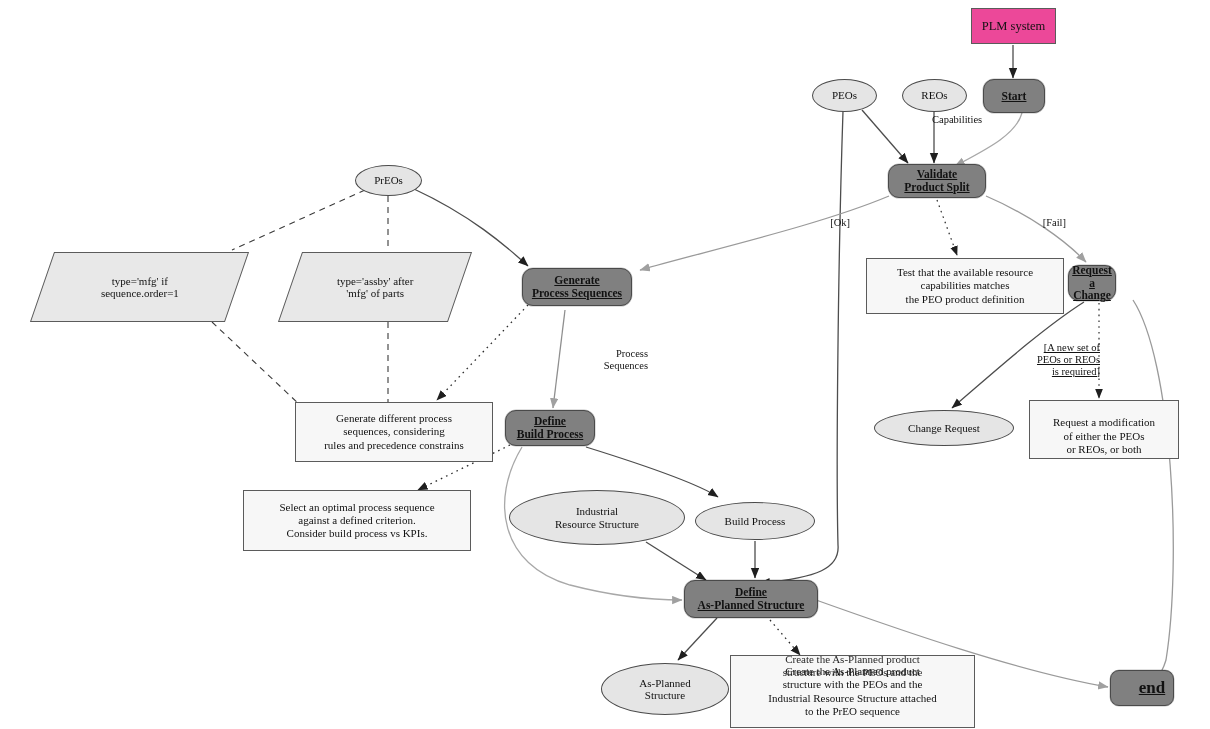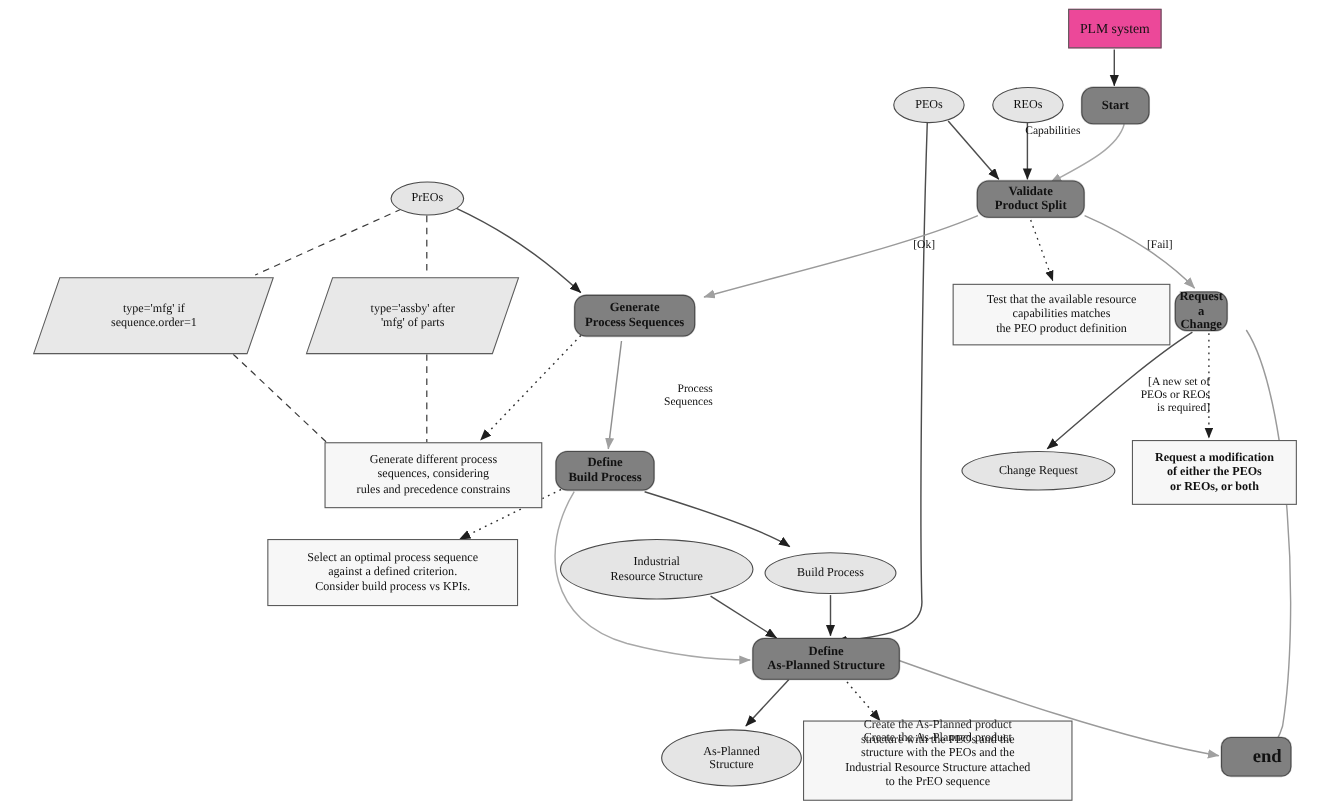--- a/index.html
+++ b/index.html
@@ -8,21 +8,21 @@
   #canvas{position:relative;width:1210px;height:729px;}
   svg#edges{position:absolute;left:0;top:0;width:1210px;height:729px;}
 
   .node{position:absolute;box-sizing:border-box;display:flex;
         align-items:center;justify-content:center;text-align:center;
         line-height:1.12;}
 
   
   .act{background:#808080;border:1.5px solid #4a4a4a;border-radius:11px;
        color:#111;font-weight:bold;font-size:11.5px;
-       box-shadow:0 0 0 0.5px rgba(0,0,0,.25);}
+       box-shadow:0 0 0 0.5px rgba(0,0,0,.25);text-decoration:underline;}
   .act.end{font-size:17px;border-radius:9px;padding-left:20px;}
 
   
   .objbox{background:#ec4899;border:1.4px solid #5b5b5b;
           font-size:12.5px;color:#111;}
 
   
   .note{background:#f7f7f7;border:1.4px solid #5b5b5b;
         font-size:11px;color:#111;padding:2px 4px;}
 
@@ -156,33 +156,33 @@
     </span>
   </div>
 
   <div class="node act" style="left:1068px;top:265px;width:48px;height:36px;">
     <span>
       <span>Request</span><br>
       <span>a Change</span>
     </span>
   </div>
 
-  <div class="elabel" style="left:1008px;top:342px;width:92px;">
+  <div class="elabel" style="left:1008px;top:342px;width:92px;text-decoration:underline;">
     <span>[A new set of</span><br>
     <span>PEOs or REOs</span><br>
     <span>is required]</span>
   </div>
 
   <div class="node ell" style="left:874px;top:410px;width:140px;height:36px;">
     <span>Change Request</span>
   </div>
 
   <div class="note" style="position:absolute;left:1029px;top:400px;width:140px;height:53px;
-              display:flex;align-items:center;justify-content:center;
-              text-align:center;line-height:1.2;font-weight:bold;">
+              display:flex;align-items:flex-end;justify-content:center;
+              text-align:center;line-height:1.2;">
     <span>
       <span>Request a modification</span><br>
       <span>of either the PEOs</span><br>
       <span>or REOs, or both</span>
     </span>
   </div>
 
   <div class="node ell" style="left:355px;top:165px;width:67px;height:31px;">
     <span>PrEOs</span>
   </div>

